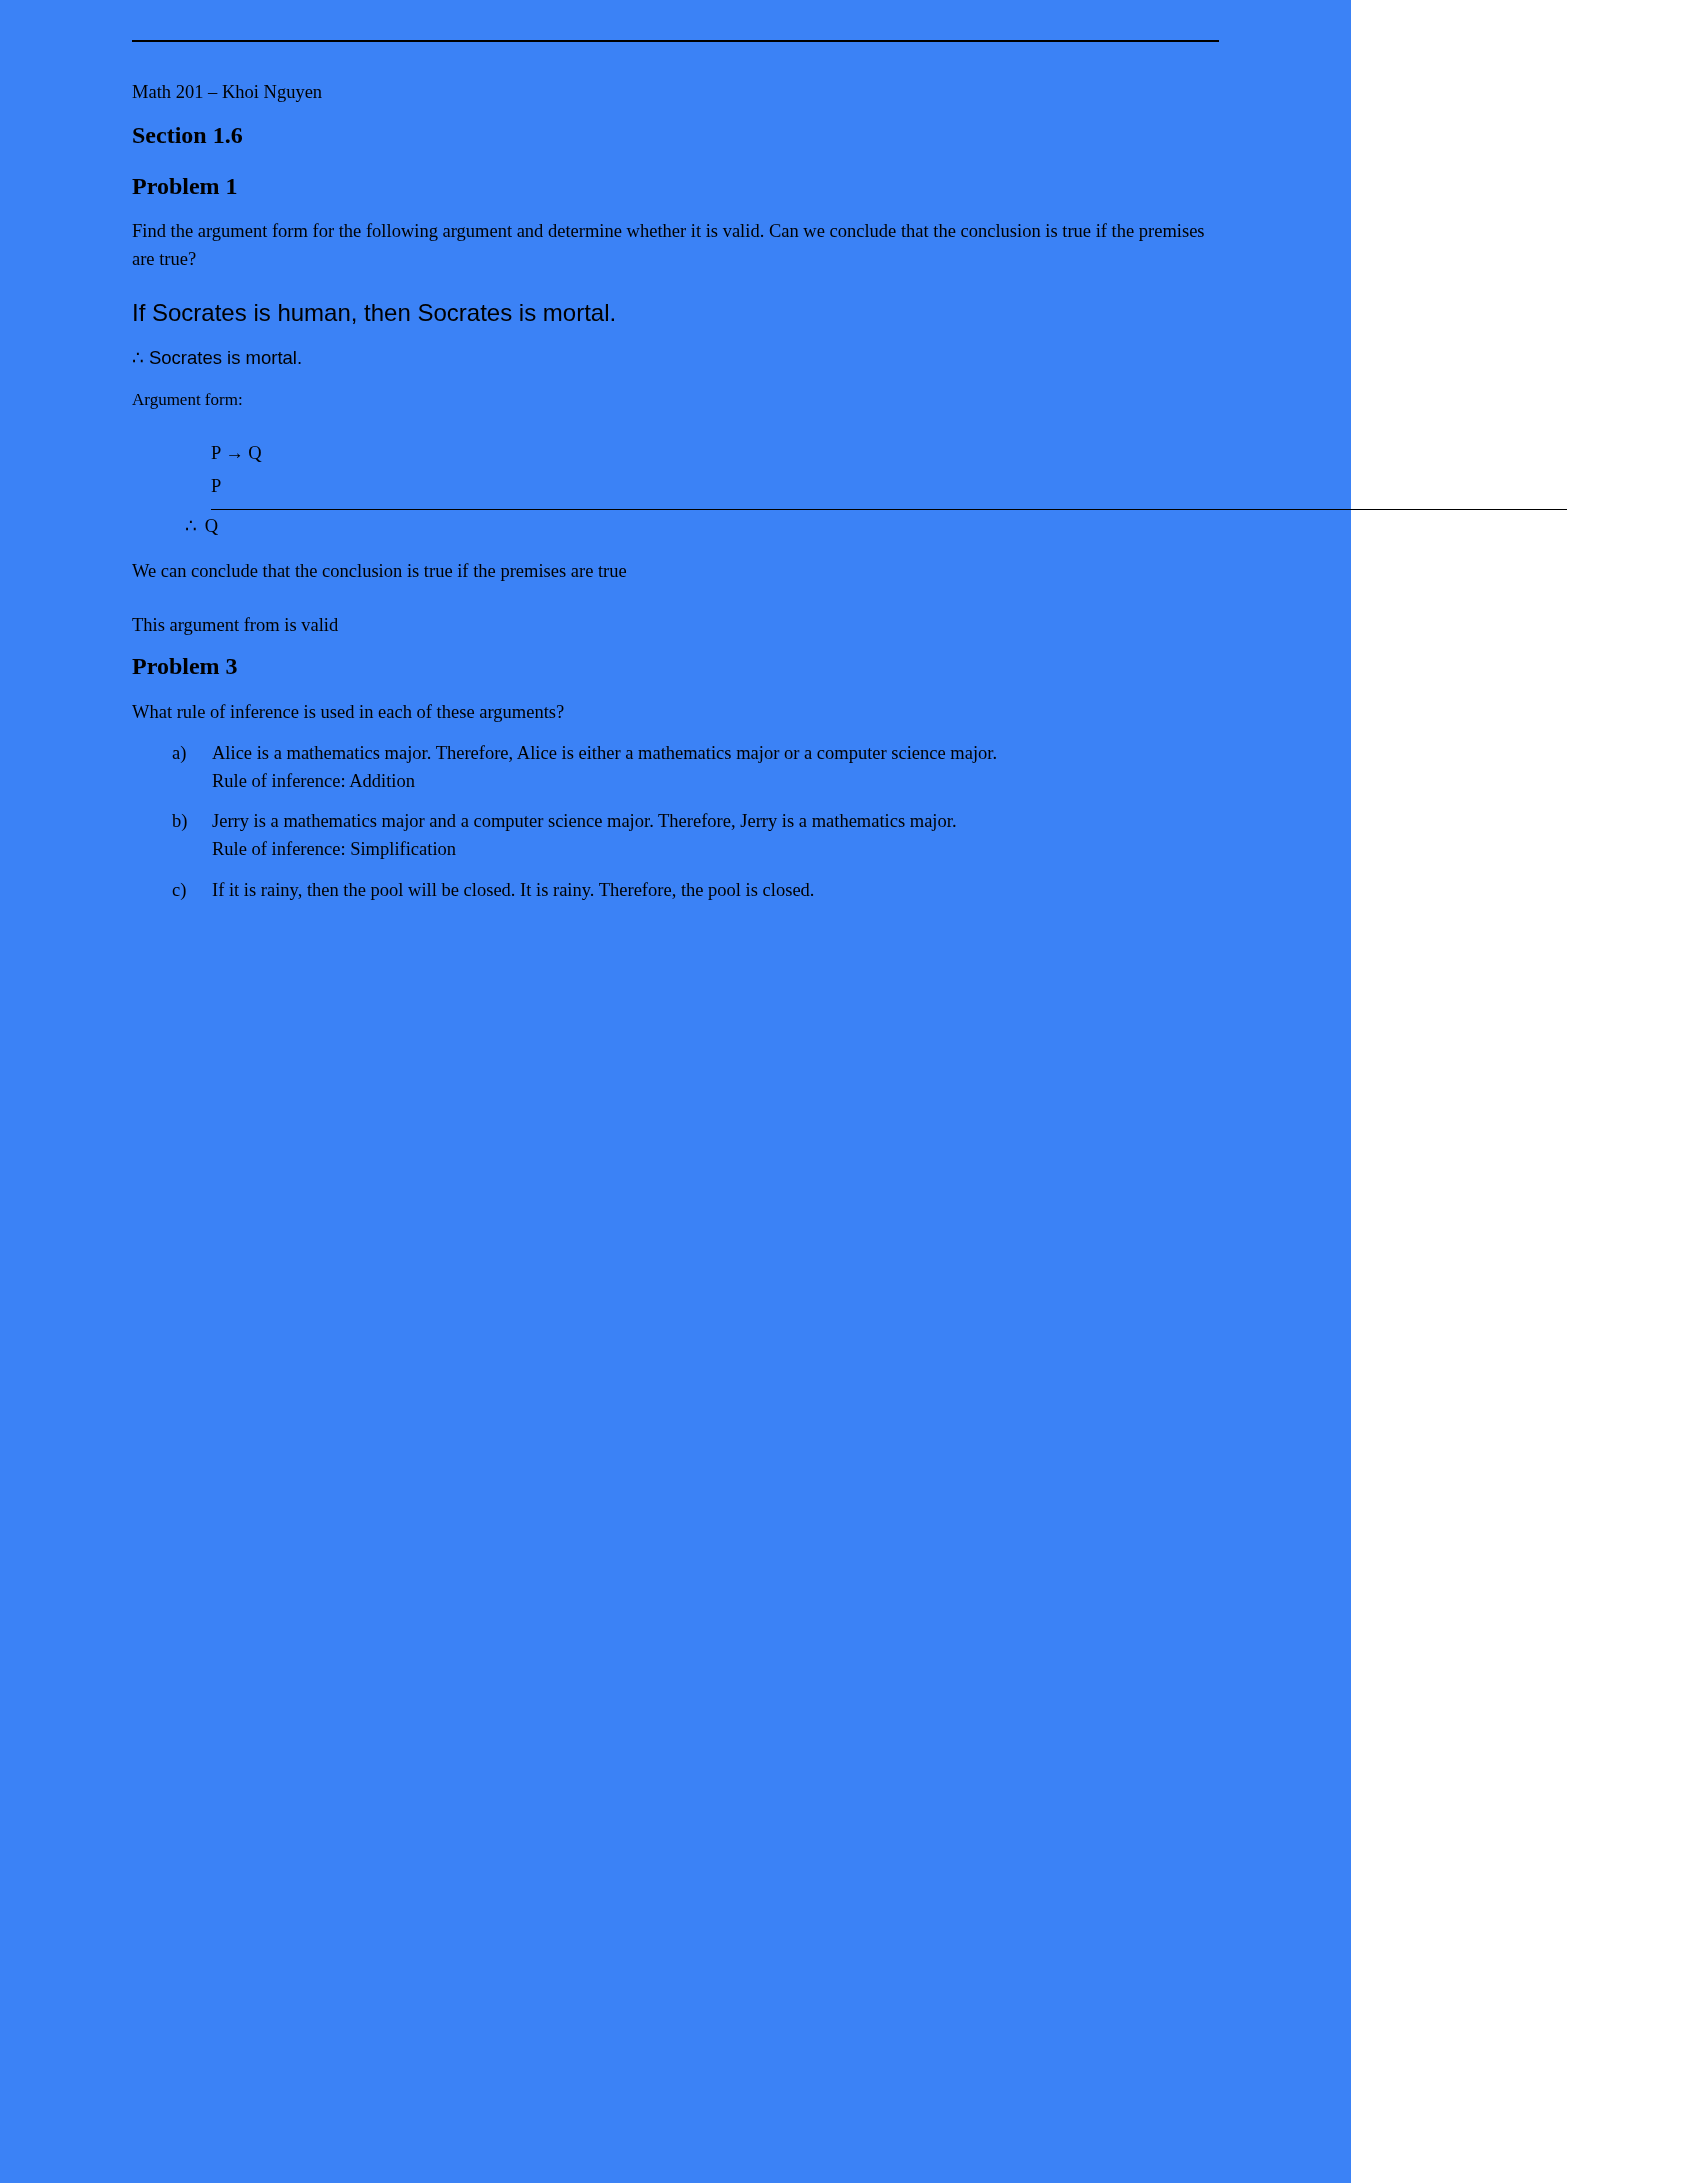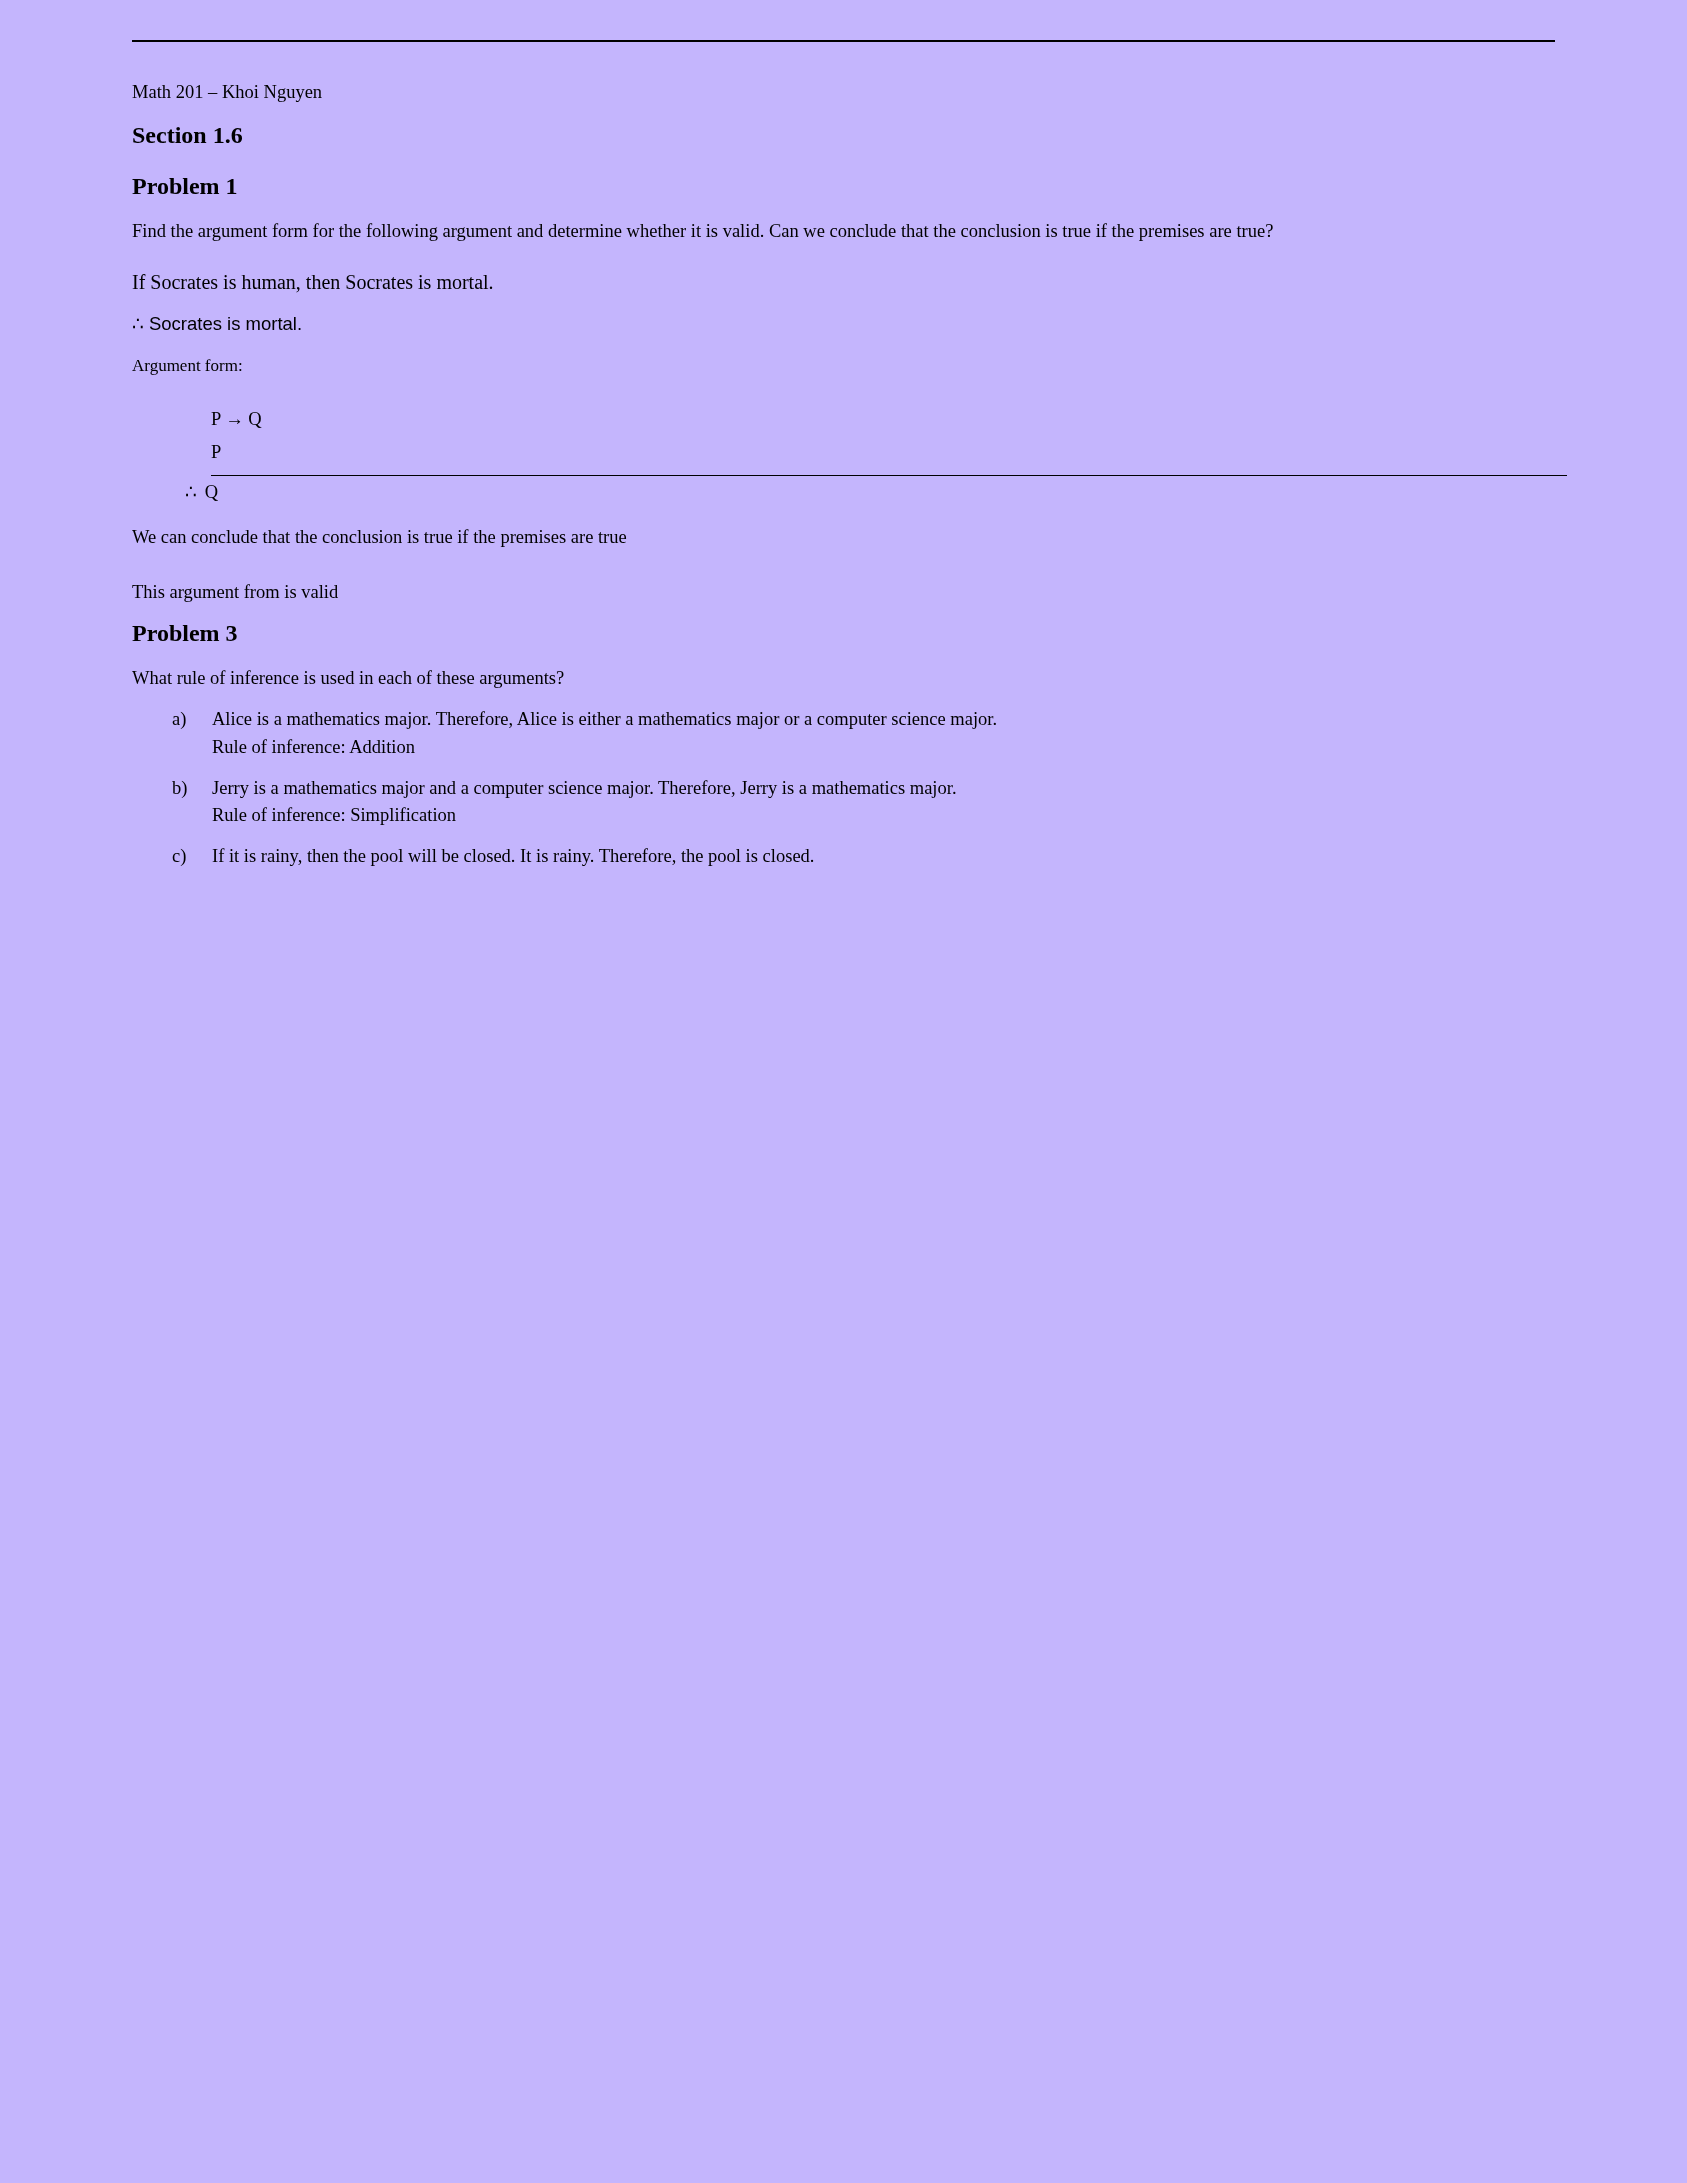--- a/index.html
+++ b/index.html
@@ -12,24 +12,24 @@
       background: #ffffff;
       font-family: Georgia, 'Times New Roman', serif;
       font-size: 18.5px;
       color: #000000;
       width: 1687px;
       min-height: 2183px;
       padding: 0;
     }
 
     .page {
-      width: 1687px;
+      width: 1351px;
       min-height: 2183px;
       padding: 40px 132px 66px 132px;
-      background: #c4b5fd;
+      background: #3b82f6;
     }
 
     .top-border {
       border-top: 2px solid #000000;
       margin-bottom: 40px;
     }
 
     .course-header {
       font-size: 18.5px;
       margin-bottom: 18.5px;
@@ -51,23 +51,23 @@
     }
 
     .problem-text {
       font-size: 18.5px;
       line-height: 1.5;
       margin-bottom: 21px;
       font-family: Liberation Serif, serif;
     }
 
     .premise {
-      font-size: 20px;
+      font-size: 24px;
       margin-bottom: 0px;
-      font-family: Liberation Serif, serif;
+      font-family: Liberation Sans, sans-serif;
       line-height: 1.5;
     }
 
     .premise-underline {
       font-size: 18.5px;
       margin-bottom: 2.6px;
       font-family: Georgia, serif;
       line-height: 1.5;
       border-bottom: 1.3px solid #000000;
       display: inline-block;

